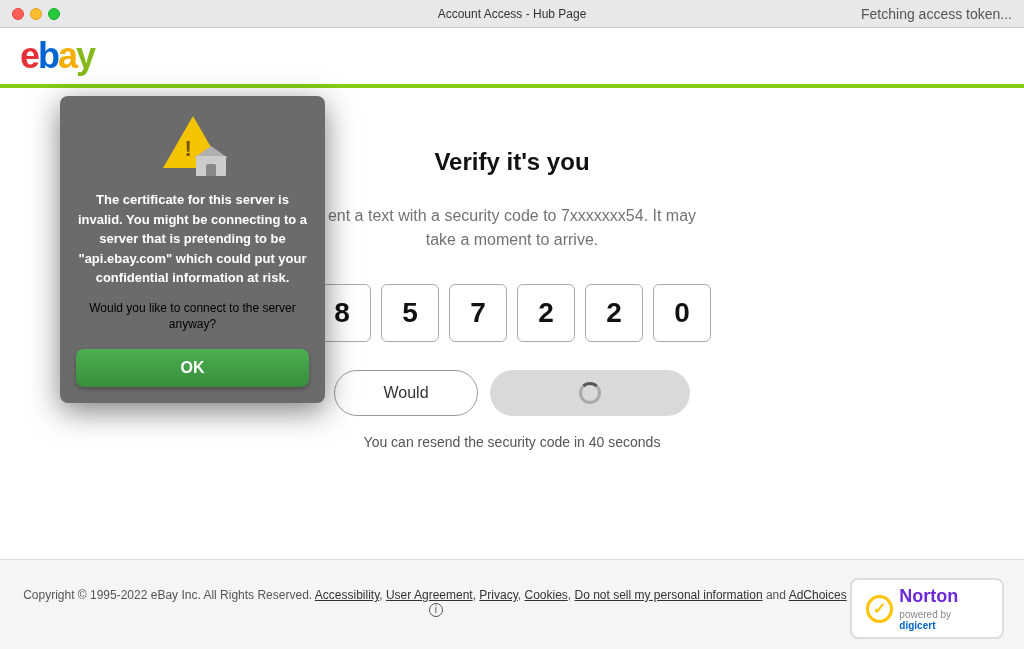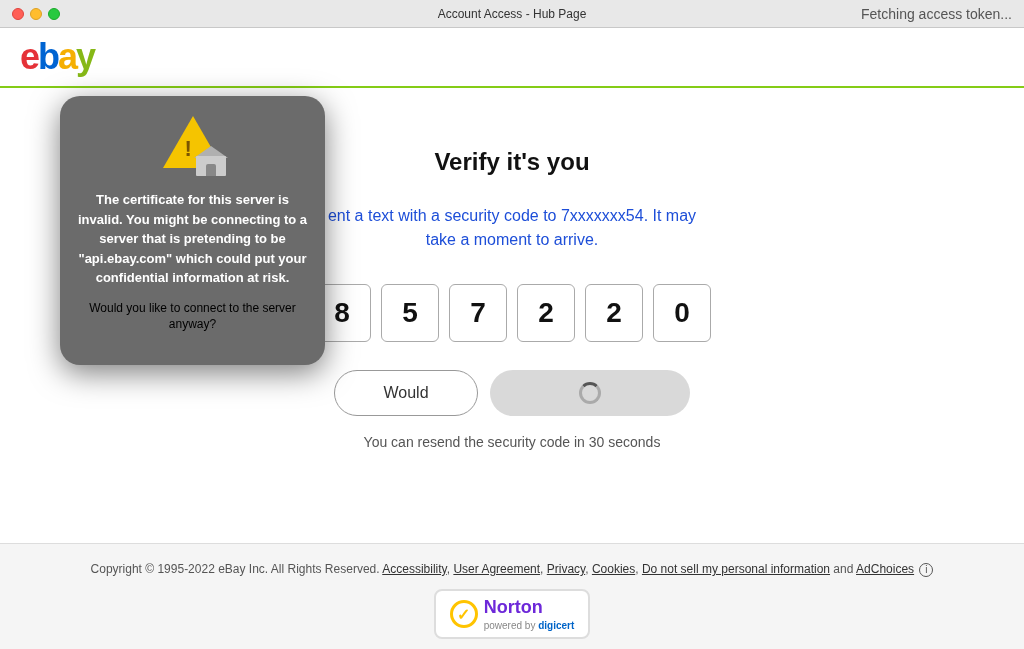--- a/index.html
+++ b/index.html
@@ -53,21 +53,21 @@
       background: #fff;
       height: calc(649px - 28px);
       position: relative;
       overflow: hidden;
     }
 
     
     .ebay-header {
       padding: 12px 20px;
       background: #fff;
-      border-bottom: 2px solid #84cc16;
+      border-bottom: 4px solid #84cc16;
       height: 60px;
       display: flex;
       align-items: center;
     }
     .ebay-logo {
       font-size: 36px;
       font-weight: bold;
       letter-spacing: -2px;
       line-height: 1;
     }
@@ -87,21 +87,21 @@
     .verify-title {
       font-size: 24px;
       font-weight: 700;
       color: #111;
       margin-bottom: 28px;
       text-align: center;
     }
 
     .verify-subtitle {
       font-size: 16px;
-      color: #1d4ed8;
+      color: #737373;
       text-align: center;
       max-width: 400px;
       margin-bottom: 32px;
       line-height: 1.5;
     }
 
     .code-inputs {
       display: flex;
       gap: 10px;
       margin-bottom: 28px;
@@ -170,21 +170,21 @@
     
     .footer {
       position: absolute;
       bottom: 0;
       left: 0;
       right: 0;
       background: #f5f5f5;
       border-top: 1px solid #ddd;
       padding: 18px 20px 10px;
       display: flex;
-      flex-direction: column;
+      flex-direction: row;
       align-items: center;
     }
 
     .footer-links {
       font-size: 12px;
       color: #555;
       text-align: center;
       margin-bottom: 12px;
     }
 
@@ -239,21 +239,21 @@
       font-weight: 600;
     }
 
     
     .security-dialog {
       position: absolute;
       top: 68px;
       left: 60px;
       width: 265px;
       background: #6b6b6b;
-      border-radius: 20px;
+      border-radius: 8px;
       padding: 20px 16px 16px;
       box-shadow: 0 8px 30px rgba(0,0,0,0.5);
       z-index: 100;
     }
 
     .dialog-icon-area {
       display: flex;
       justify-content: center;
       margin-bottom: 14px;
     }
@@ -390,21 +390,21 @@
       <div class="code-box">0</div>
     </div>
 
     <div class="action-buttons">
       <button class="resend-btn">Would</button>
       <div class="verify-btn">
         <div class="spinner"></div>
       </div>
     </div>
 
-    <p class="resend-text">You can resend the security code in 30 seconds</p>
+    <p class="resend-text">You can resend the security code in 40 seconds</p>
   </div>
 
   <div class="footer">
     <div class="footer-links">
       <span>Copyright © 1995-2022 eBay Inc. All Rights Reserved.</span>
       <a href="#">Accessibility</a>,
       <a href="#">User Agreement</a>,
       <a href="#">Privacy</a>,
       <a href="#">Cookies</a>,
       <a href="#">Do not sell my personal information</a>
@@ -434,15 +434,16 @@
         <div class="house-icon">
           <div class="house-roof"></div>
           <div class="house-body">
             <div class="house-door"></div>
           </div>
         </div>
       </div>
     </div>
     <p class="dialog-message">The certificate for this server is invalid. You might be connecting to a server that is pretending to be "api.ebay.com" which could put your confidential information at risk.</p>
     <p class="dialog-question">Would you like to connect to the server anyway?</p>
+    <button class="ok-button">OK</button>
   </div>
 
 </div>
 
 </body></html>

